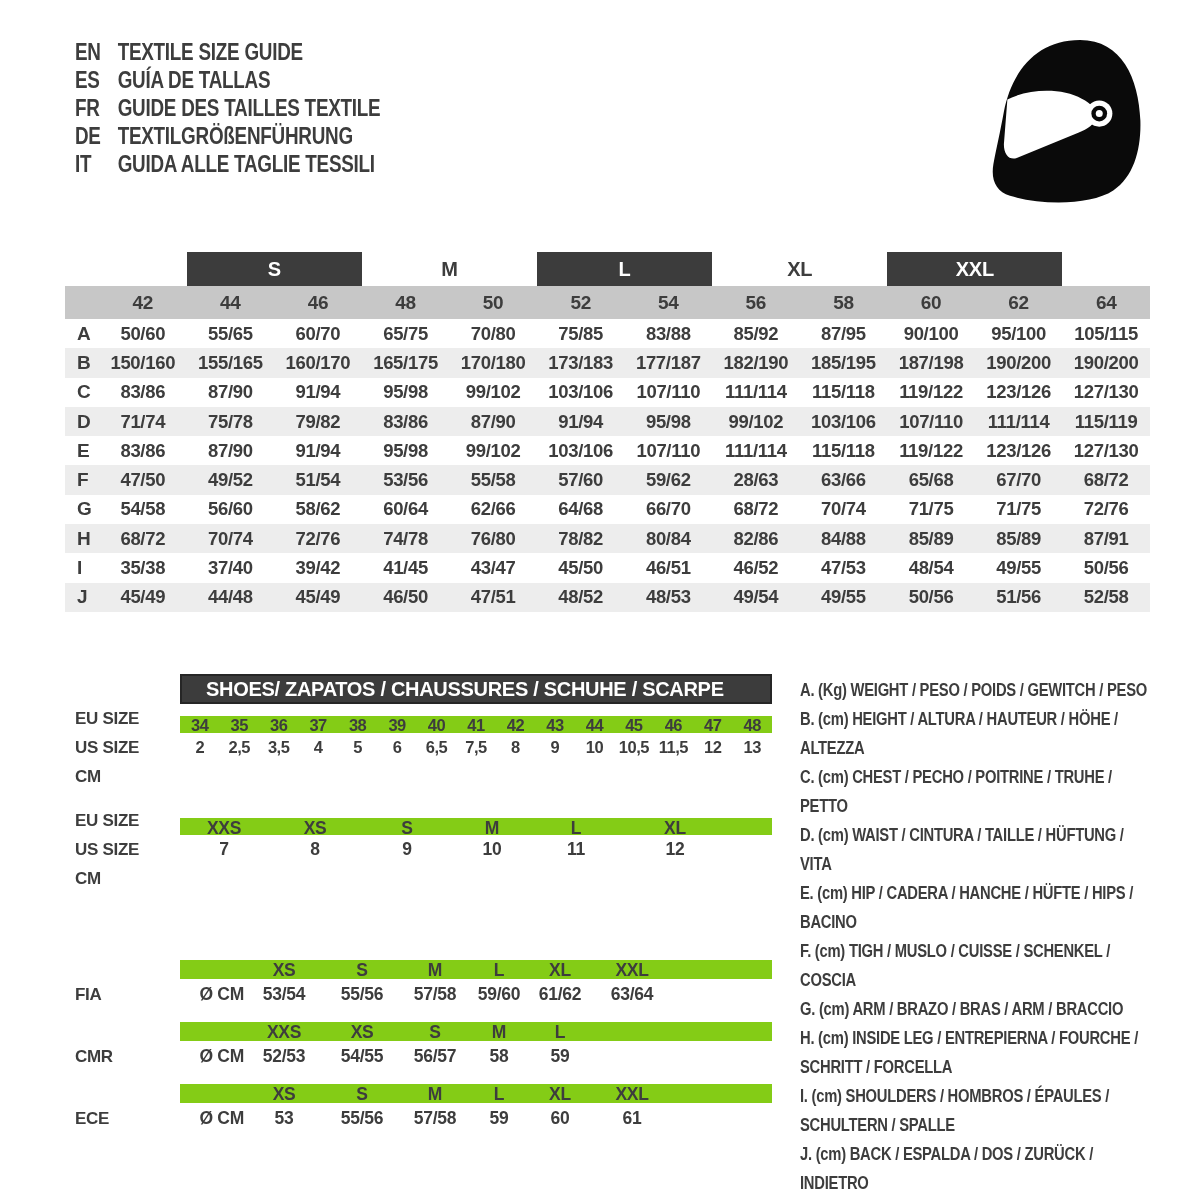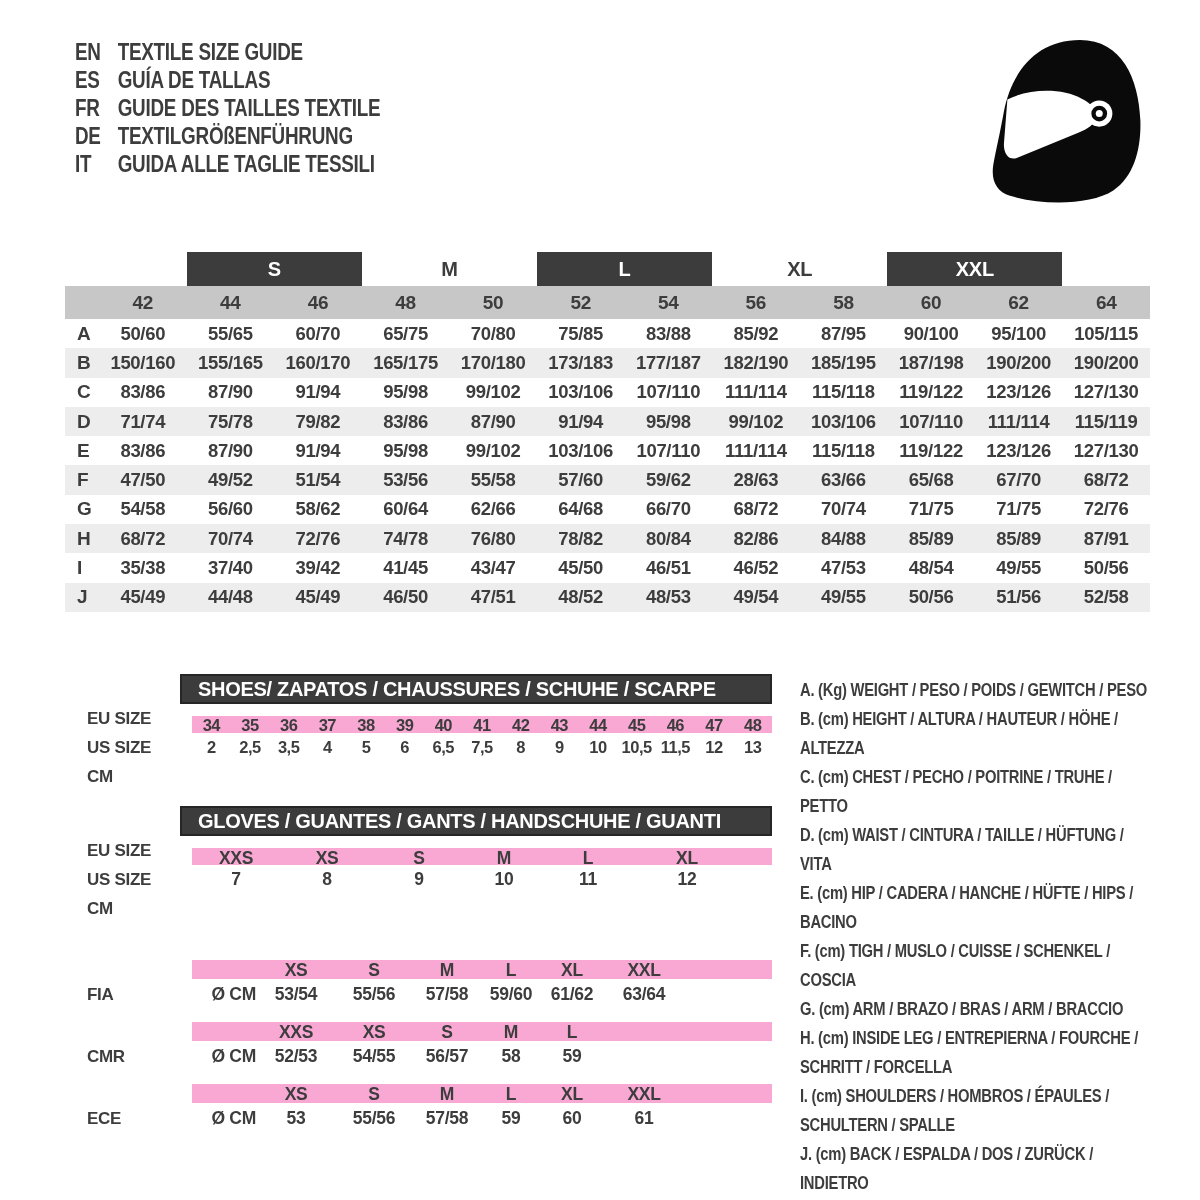--- a/index.html
+++ b/index.html
@@ -22,25 +22,25 @@
   .sg.boxed{background:#3c3c3c;color:#ffffff;}
   .sg.plain{color:#3d3d3d;}
   .st-numbers{height:33px;background:#c7c7c7;font-size:19px;}
   .st-row{height:29.3px;font-size:18.5px;}
   .st-row.stripe{background:#ededed;}
   .cell{text-align:center;white-space:nowrap;}
   .cell.letter{text-align:left;padding-left:12px;font-size:19px;}
   
   .section{position:absolute;left:75px;width:697px;}
   .sec-title{margin-left:105px;width:592px;height:30px;box-sizing:border-box;background:#3c3c3c;border:2px solid #262626;
-    color:#ffffff;display:flex;align-items:center;padding-left:16px;font-size:20px;white-space:nowrap;}
+    color:#ffffff;display:flex;align-items:center;padding-left:24px;font-size:20px;white-space:nowrap;}
   .sec-row{display:flex;height:29px;}
-  .sec-row .rlabel{width:105px;flex:0 0 105px;display:flex;align-items:center;font-size:17px;margin-left:12px;}
+  .sec-row .rlabel{width:105px;flex:0 0 105px;display:flex;align-items:center;font-size:17px;}
   .sec-row .vals{flex:1;display:grid;align-items:center;}
-  .sec-row .vals.gray{background:#f9a8d4;margin-top:12px;}
+  .sec-row .vals.gray{background:#84cc16;margin-top:12px;}
   .shoes-grid{grid-template-columns:repeat(15,1fr);font-size:16.5px;letter-spacing:-0.5px;}
   .gloves-grid{grid-template-columns:88px 94px 90px 80px 88px 110px;font-size:17.5px;}
   .helmet-grid{grid-template-columns:64px 80px 76px 70px 58px 64px 80px;font-size:17.5px;}
   .helmet-grid .unit{text-align:right;padding-left:10px;}
   .h-row{height:31px;}
   
   .legend{position:absolute;left:800px;top:676px;width:430px;transform:scaleX(.82);transform-origin:left top;}
   .legend-item{font-size:18px;line-height:29px;}
 </style>
 </head>
@@ -315,21 +315,20 @@
         <div class="cell">12</div>
         <div class="cell">13</div>
     </div>
   </div>
   <div class="sec-row">
     <div class="rlabel">CM</div>
   </div>
 </div>
 
 <div class="section" style="top:806px">
-  <div class="sec-title">GLOVES / GUANTES / GANTS / HANDSCHUHE / GUANTI</div>
   <div class="sec-row">
     <div class="rlabel">EU SIZE</div>
     <div class="vals gray gloves-grid">
       <div class="cell">XXS</div>
         <div class="cell">XS</div>
         <div class="cell">S</div>
         <div class="cell">M</div>
         <div class="cell">L</div>
         <div class="cell">XL</div>
     </div>

